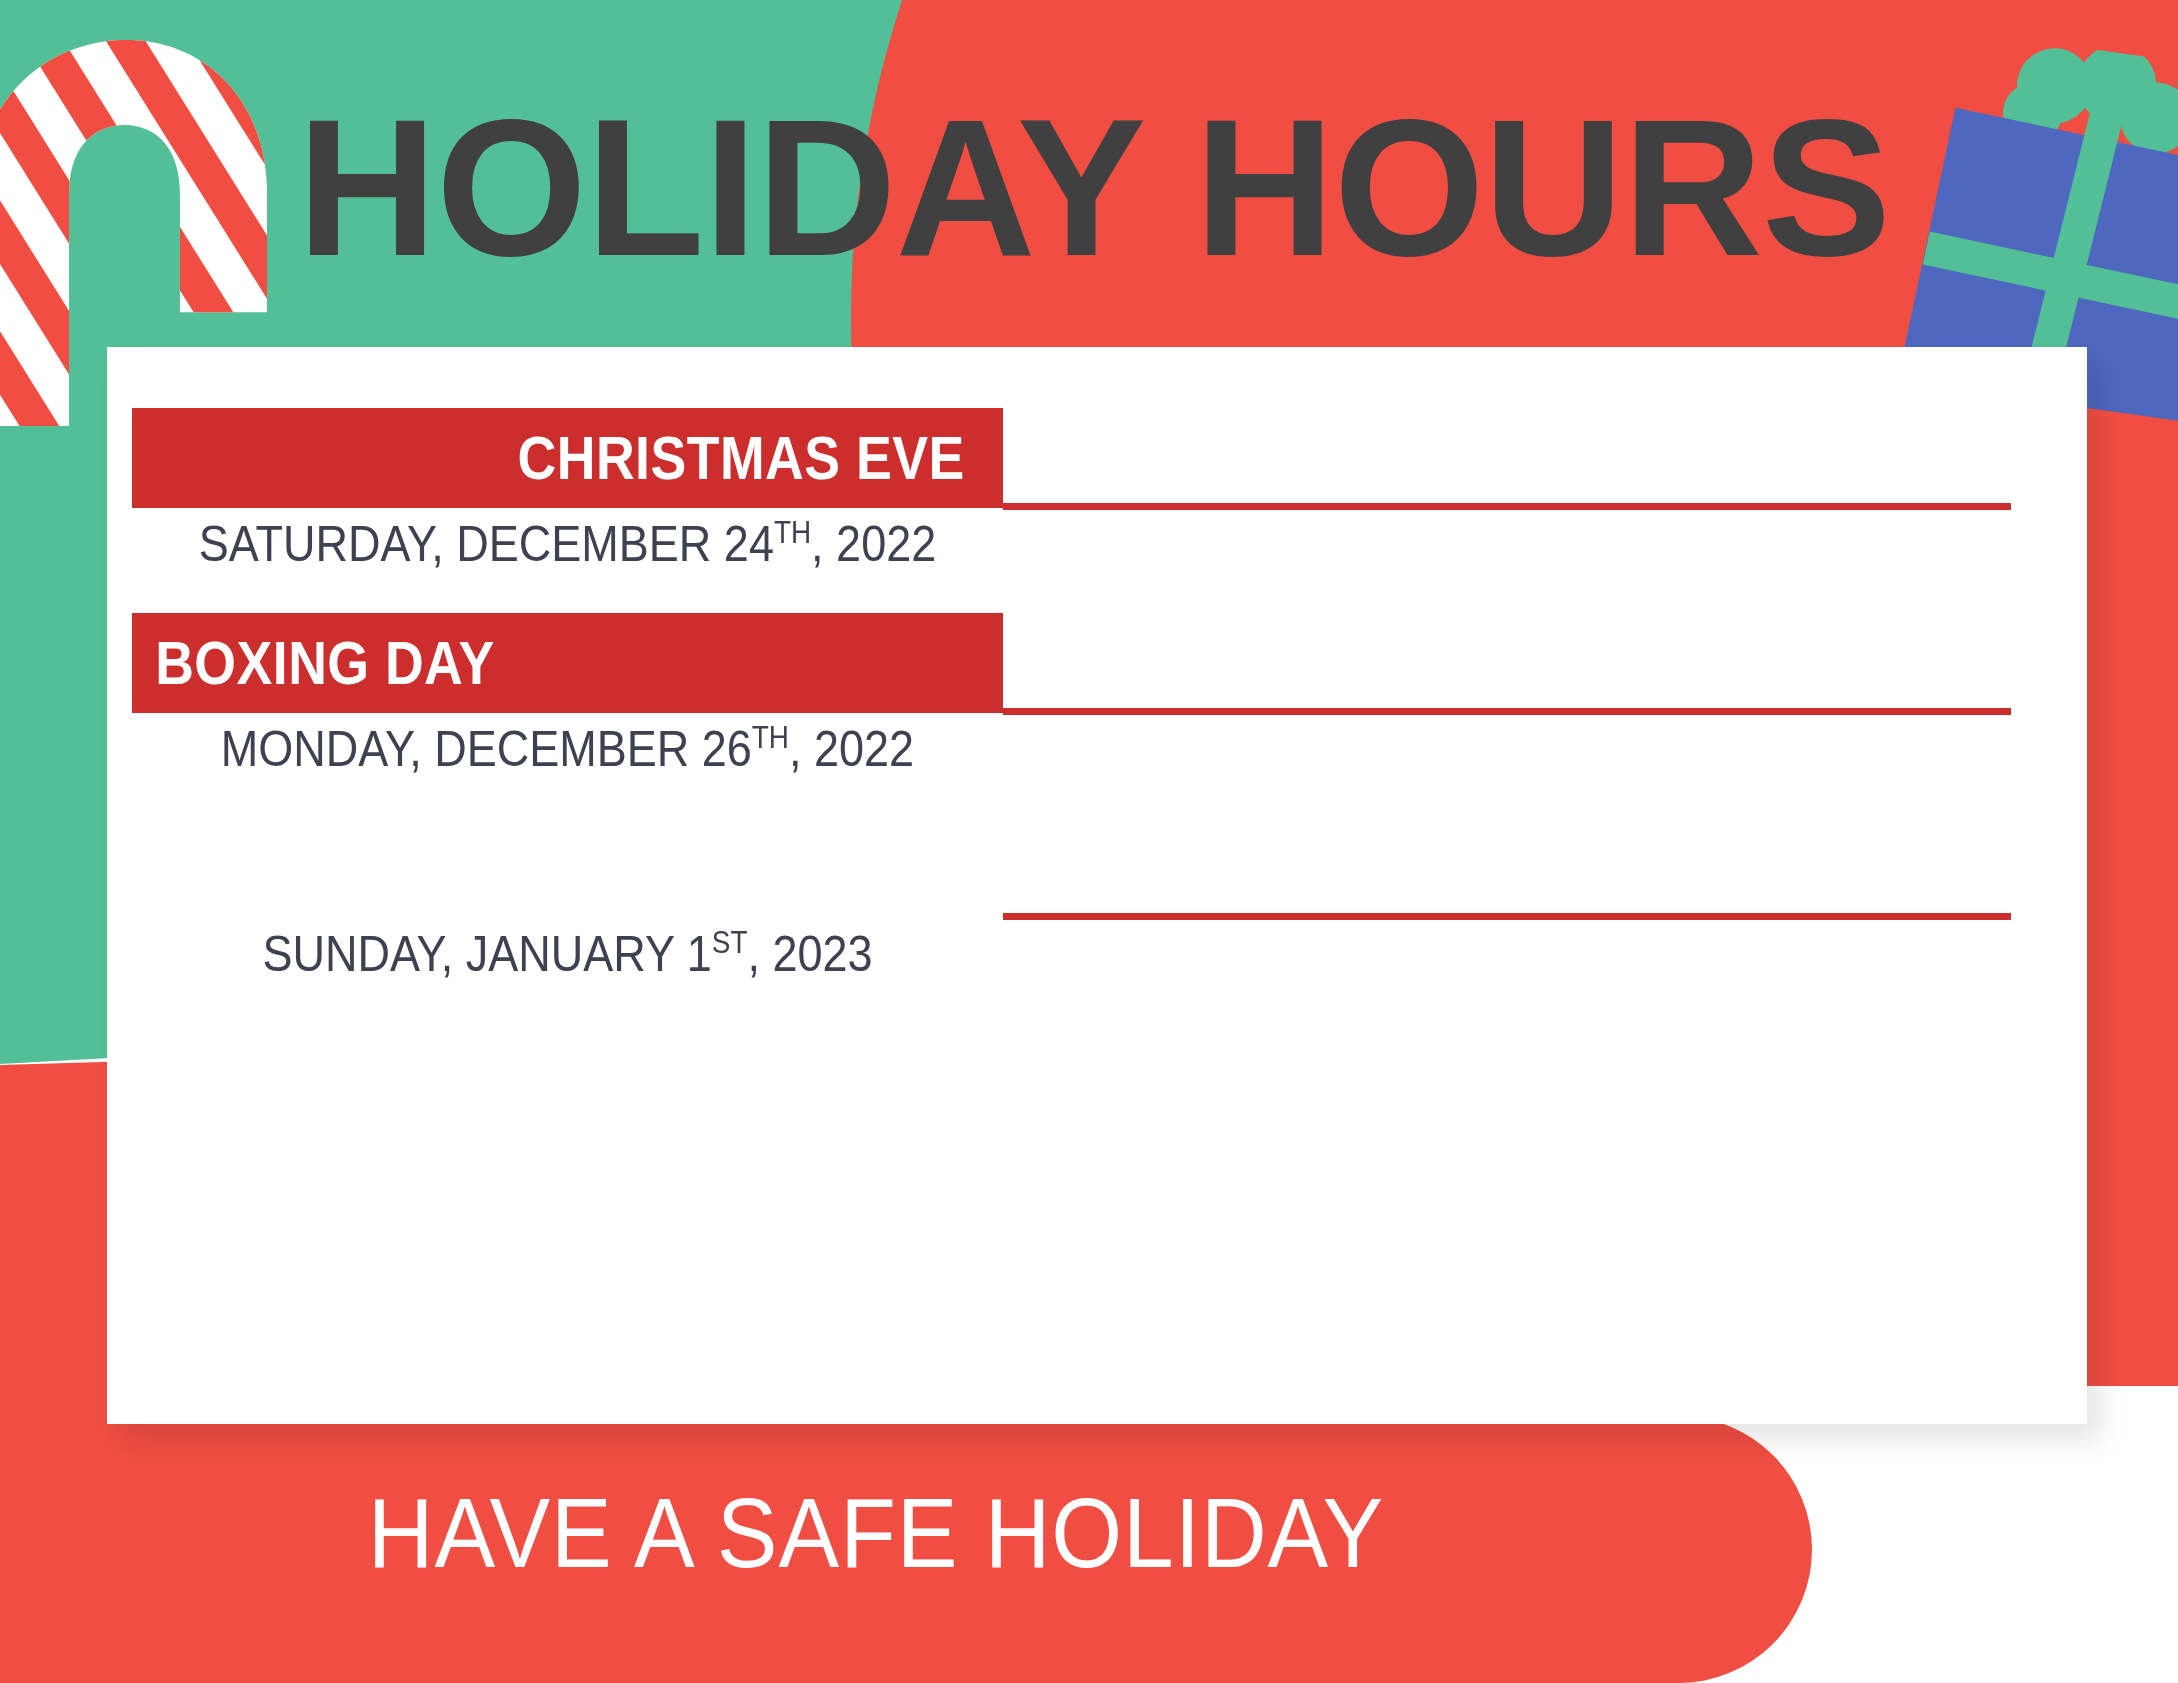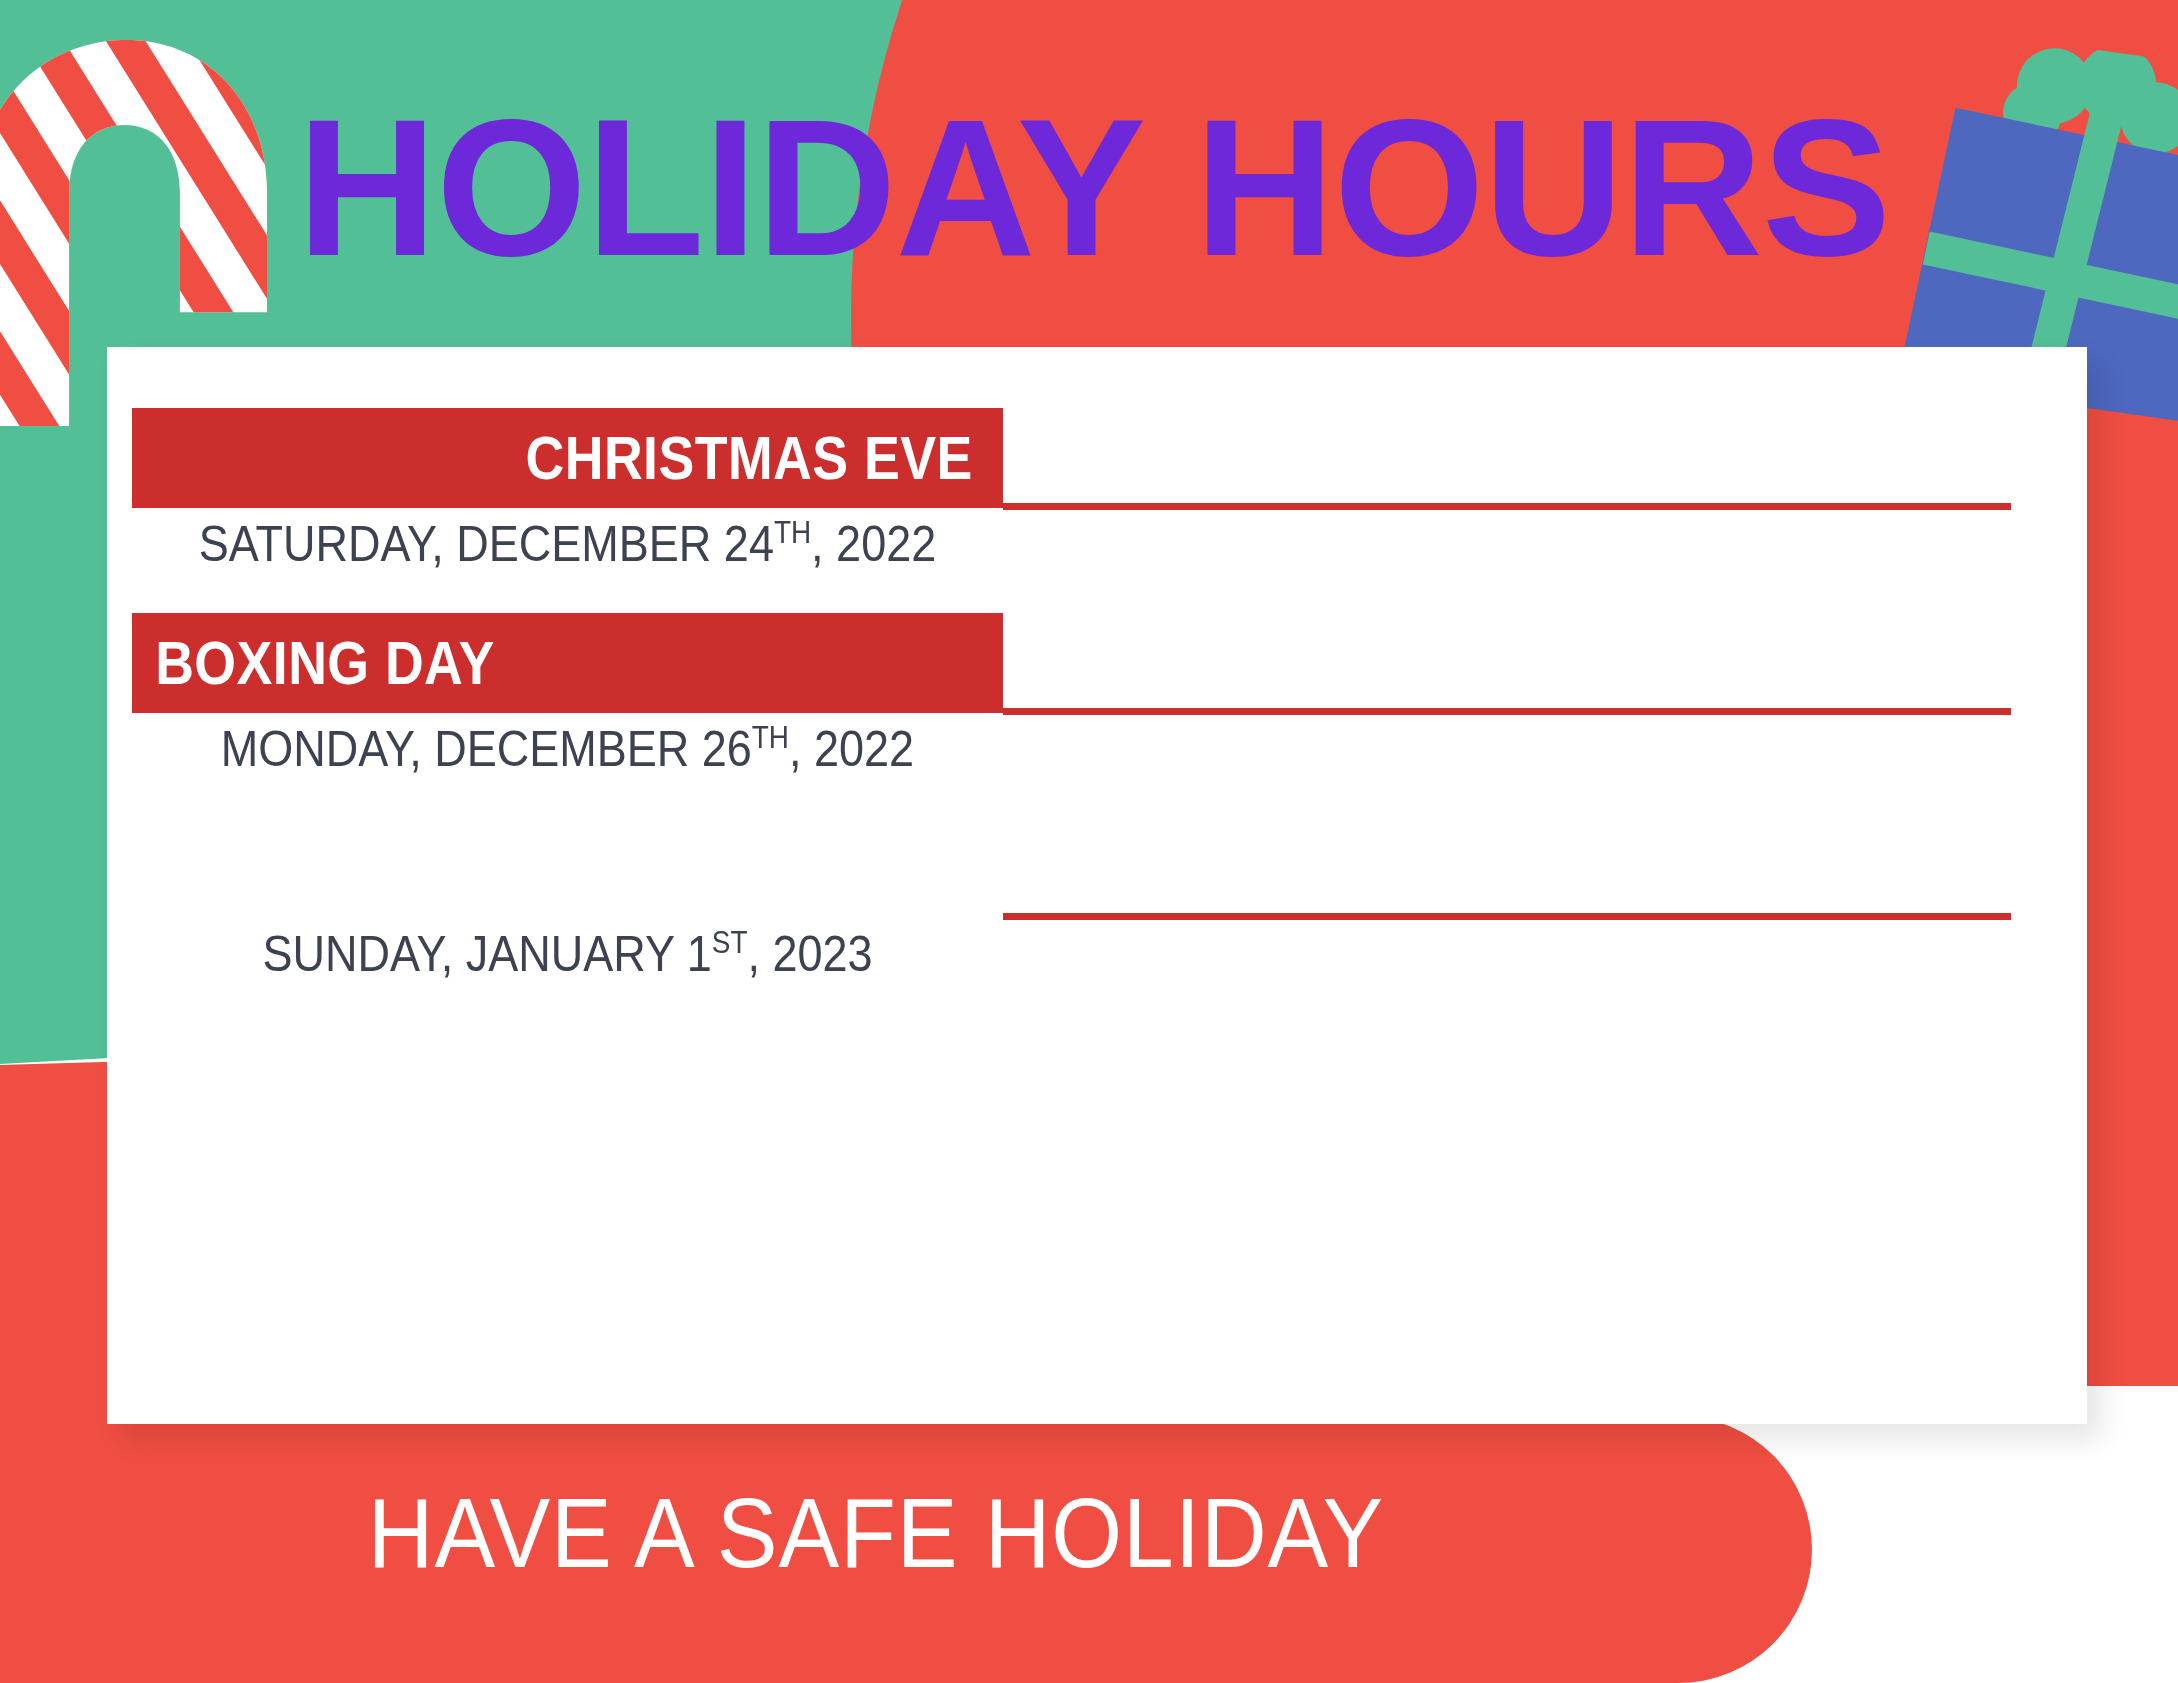--- a/index.html
+++ b/index.html
@@ -77,21 +77,21 @@
     transform: rotate(8deg);
     transform-origin: 50% 0%;
   }
 
   
   .title {
     position: absolute;
     left: 297px;
     top: 91px;
     width: 1624px;
-    color: #6d28d9;
+    color: #404040;
     font-size: 194px;
     line-height: 1;
     font-weight: 700;
     letter-spacing: -1px;
     white-space: nowrap;
     font-family: "Liberation Sans", sans-serif;
   }
 
   
   .card {
@@ -121,21 +121,21 @@
     position: absolute;
     left: 25px;
     top: 0;
     width: 871px;
     height: 100px;
     background: #CC2E2E;
     display: flex;
     align-items: center;
     justify-content: flex-start;
   }
-  .label-block.right-align { justify-content: flex-end; box-sizing: border-box; }
+  .label-block.right-align { justify-content: flex-end; padding-right: 8px; box-sizing: border-box; }
 
   .label-text {
     color: #ffffff;
     font-size: 61px;
     font-weight: 700;
     letter-spacing: 0.5px;
     line-height: 1;
     transform: scaleX(0.88);
     transform-origin: center;
     white-space: nowrap;

